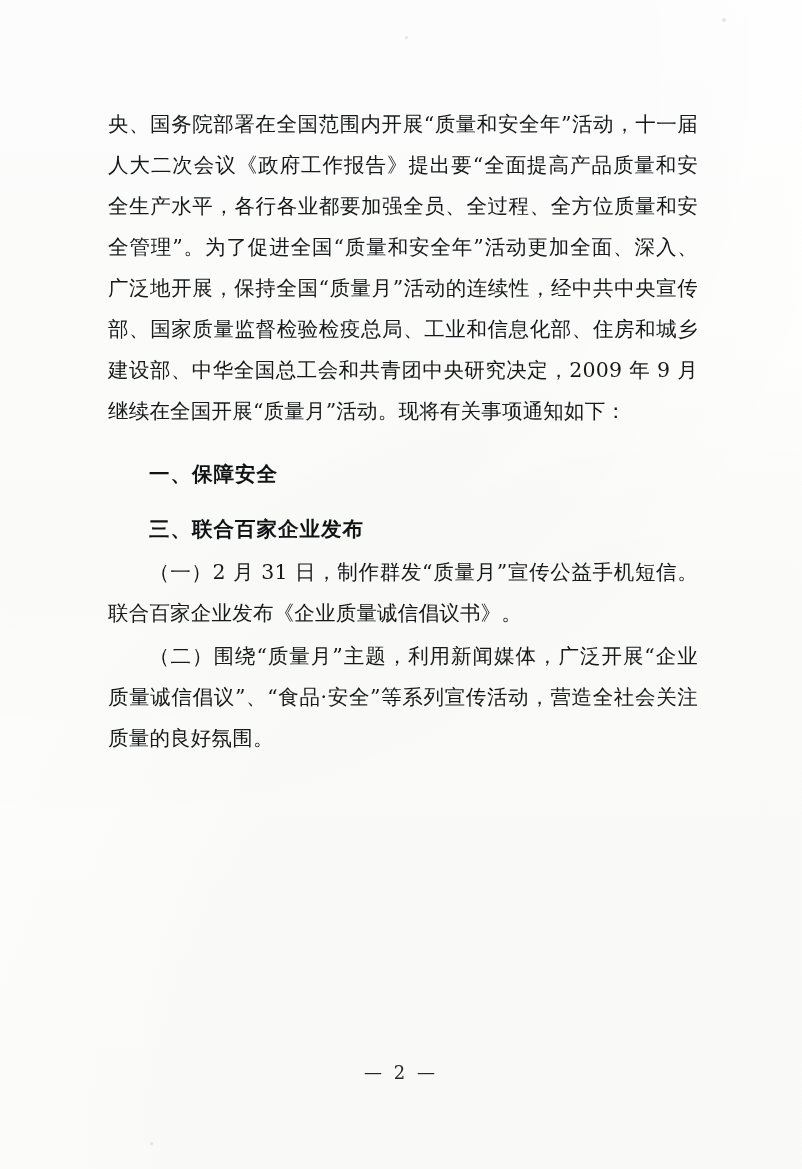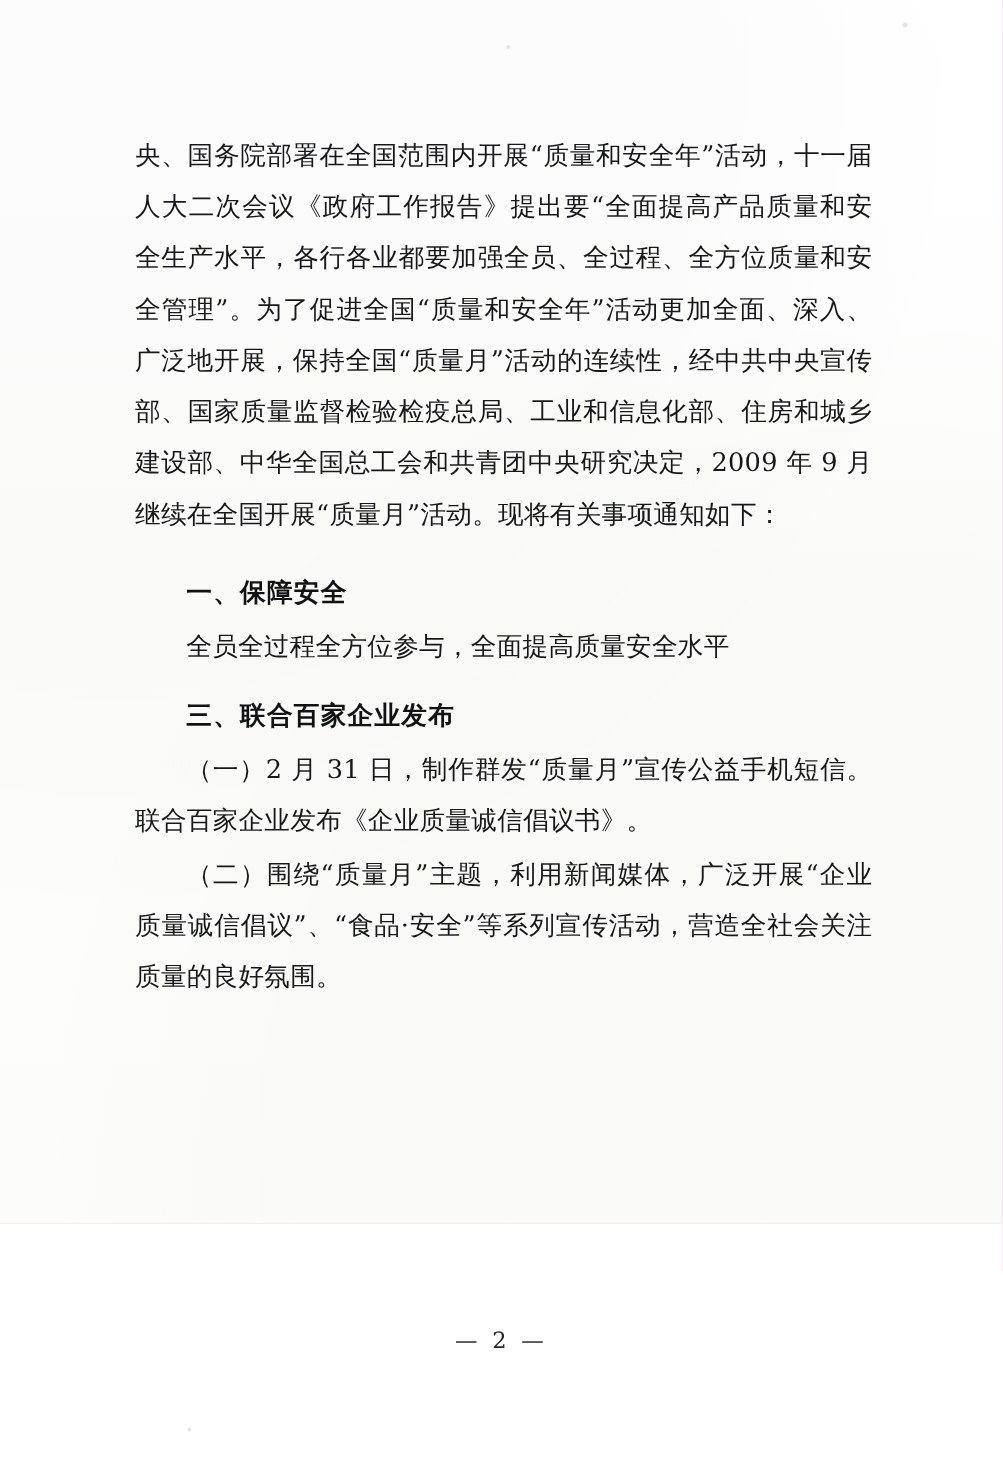--- a/index.html
+++ b/index.html
@@ -12,22 +12,22 @@
     height: 1169px;
     position: relative;
     font-family: "DejaVu Serif", "Liberation Serif", serif;
     color: #1a1a1a;
     overflow: hidden;
   }
   .page {
     position: absolute;
     top: 0; left: 0;
     width: 802px;
-    height: 979px;
-    background: #f9a8d4;
+    height: 1169px;
+    background: #fef9c3;
   }
   
   .paper-tone {
     position: absolute;
     inset: 0;
     background:
       radial-gradient(circle at 12% 6%, rgba(0,0,0,0.012) 0 40%, rgba(0,0,0,0) 60%),
       radial-gradient(circle at 88% 94%, rgba(0,0,0,0.012) 0 40%, rgba(0,0,0,0) 60%),
       linear-gradient(180deg, #ffffff 0%, #fdfdfc 45%, #fcfcfa 100%);
     pointer-events: none;
@@ -90,21 +90,20 @@
   <div class="speck" style="left:150px; top:1142px; width:3px; height:3px;"></div>
 
   <div class="content">
 
     <p class="body-para">央、国务院部署在全国范围内开展“质量和安全年”活动，十一届人大二次会议《政府工作报告》提出要“全面提高产品质量和安全生产水平，各行各业都要加强全员、全过程、全方位质量和安全管理”。为了促进全国“质量和安全年”活动更加全面、深入、广泛地开展，保持全国“质量月”活动的连续性，经中共中央宣传部、国家质量监督检验检疫总局、工业和信息化部、住房和城乡建设部、中华全国总工会和共青团中央研究决定，2009 年 9 月继续在全国开展“质量月”活动。现将有关事项通知如下：</p>
 
     <div class="spacer-sm"></div>
 
     <h2 class="section-head">一、保障安全</h2>
 
-    <p class="body-para indent">全员全过程全方位参与，全面提高质量安全水平</p>
 
     <h2 class="section-head">三、联合百家企业发布</h2>
     <p class="body-para indent">（一）2 月 31 日，制作群发“质量月”宣传公益手机短信。联合百家企业发布《企业质量诚信倡议书》。</p>
     <p class="body-para indent">（二）围绕“质量月”主题，利用新闻媒体，广泛开展“企业质量诚信倡议”、“食品·安全”等系列宣传活动，营造全社会关注质量的良好氛围。</p>
 
   </div>
 
   <div class="page-number">— 2 —</div>
 </div>
 

